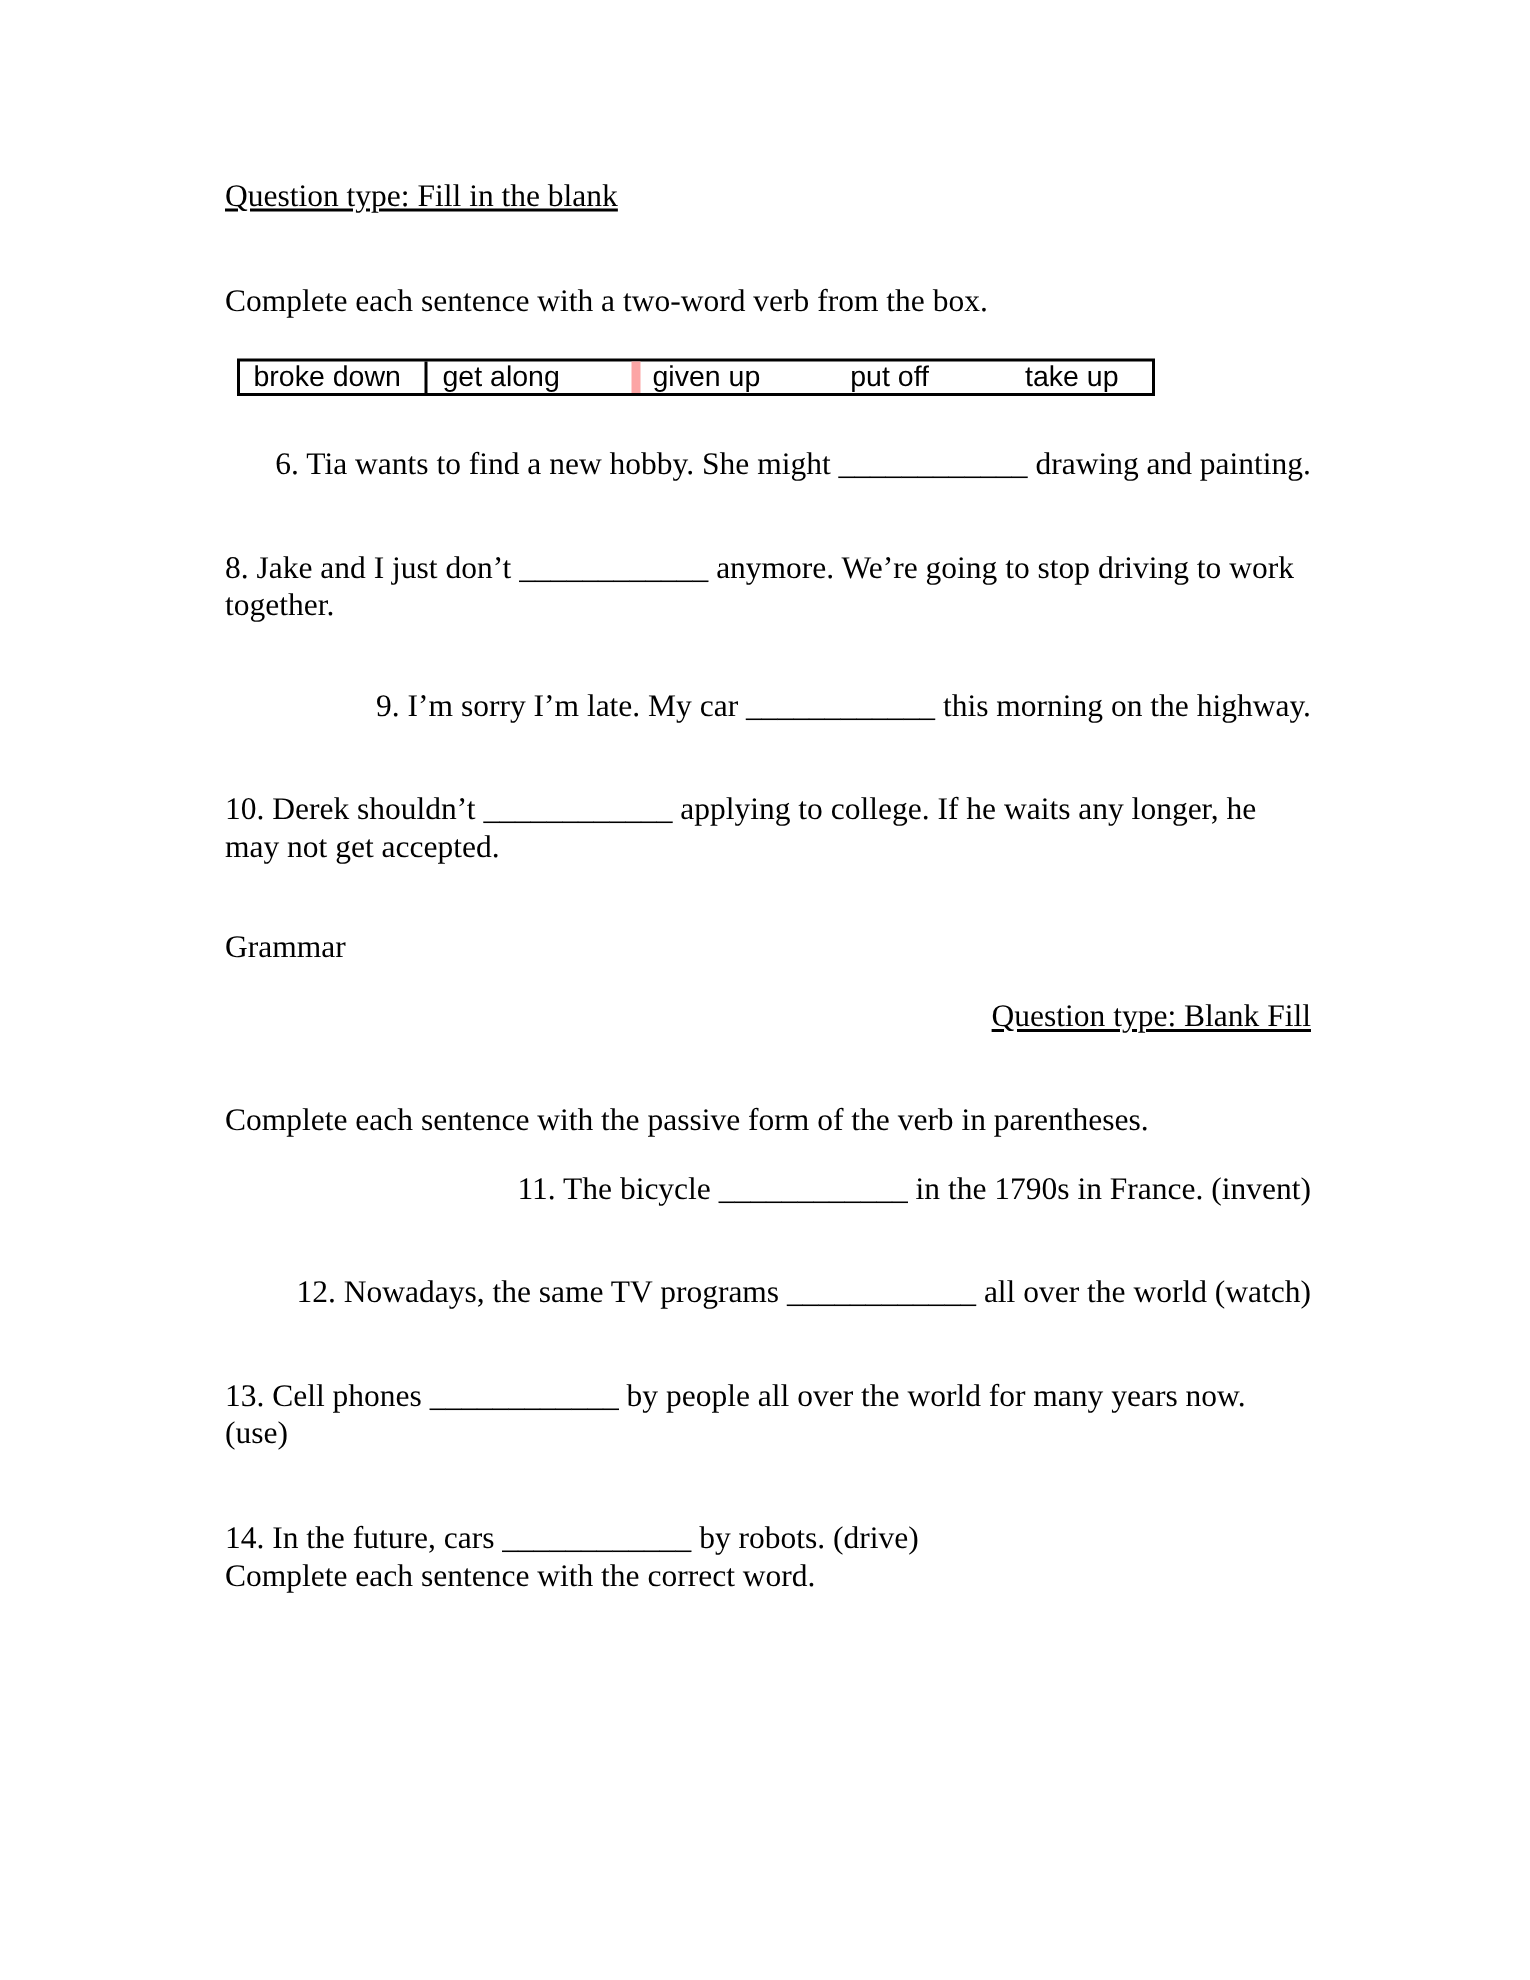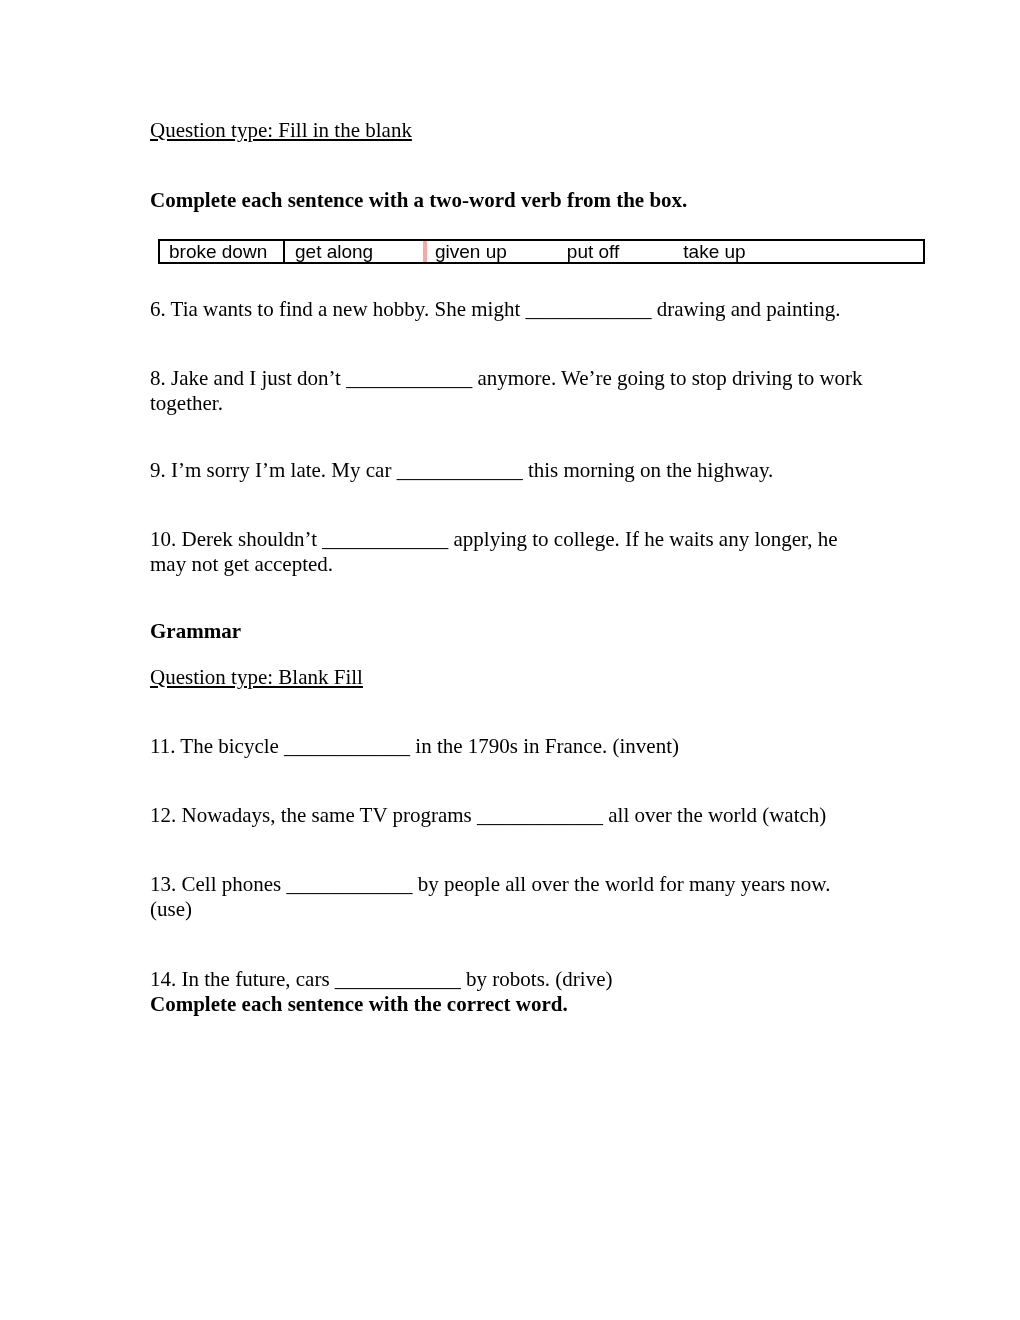--- a/index.html
+++ b/index.html
@@ -19,35 +19,35 @@
     height: 1320px;
     padding: 118px 146px 0 150px;
     overflow: hidden;
     border-radius: 12px;
   }
   .line {
     font-size: 21px;
     line-height: 25px;
     margin: 0;
   }
-  .bold { font-weight: bold; }
+  .bold { font-weight: normal; }
   .underline { text-decoration: underline; }
 
   
   .mb45 { margin-bottom: 45px; }
-  .mb44 { margin-bottom: 44px; }
+  .mb44 { margin-bottom: 44px; text-align: right; }
   .mb43 { }
   .mb42 { margin-bottom: 42px; }
   .mb33 { margin-bottom: 33px; }
   .mb26 { margin-bottom: 26px; }
   .mb21 { margin-bottom: 21px; }
 
   .word-box {
     box-sizing: border-box;
-    width: 767px;
+    width: 612px;
     height: 25px;
     margin-left: 8px;
     border: 2px solid #000000;
     display: flex;
     align-items: center;
     font-family: "Liberation Sans", sans-serif;
     font-size: 19px;
     line-height: 21px;
     white-space: nowrap;
   }
@@ -57,21 +57,21 @@
     display: flex;
     align-items: center;
   }
   .wb-c1 {
     width: 125px;
     border-right: 2px solid #000000;
     padding-left: 9px;
   }
   .wb-c2 {
     width: 142px;
-    border-right: 4px solid #fca5a5;
+    border-right: 6px solid #fca5a5;
     padding-left: 10px;
   }
   .wb-c3 {
     flex: 1;
   }
   .wb-w3 { margin-left: 8px; }
   .wb-w4 { margin-left: 60px; }
   .wb-w5 { margin-left: 64px; }
 </style>
 </head>
@@ -99,20 +99,21 @@
   <p class="line mb42">8. Jake and I just don’t ____________ anymore. We’re going to stop driving to work together.</p>
 
   <p class="line mb44">9. I’m sorry I’m late. My car ____________ this morning on the highway.</p>
 
   <p class="line mb42">10. Derek shouldn’t ____________ applying to college. If he waits any longer, he may not get accepted.</p>
 
   <p class="line bold mb21">Grammar</p>
 
   <p class="line underline mb44">Question type: Blank Fill</p>
 
+  <p class="line bold mb21">Complete each sentence with the passive form of the verb in parentheses.</p>
 
   <p class="line mb44">11. The bicycle ____________ in the 1790s in France. (invent)</p>
 
   <p class="line mb44">12. Nowadays, the same TV programs ____________ all over the world (watch)</p>
 
   <p class="line mb45">13. Cell phones ____________ by people all over the world for many years now. (use)</p>
 
   <p class="line mb43">14. In the future, cars ____________ by robots. (drive)</p>
 
   <p class="line bold">Complete each sentence with the correct word.</p>

